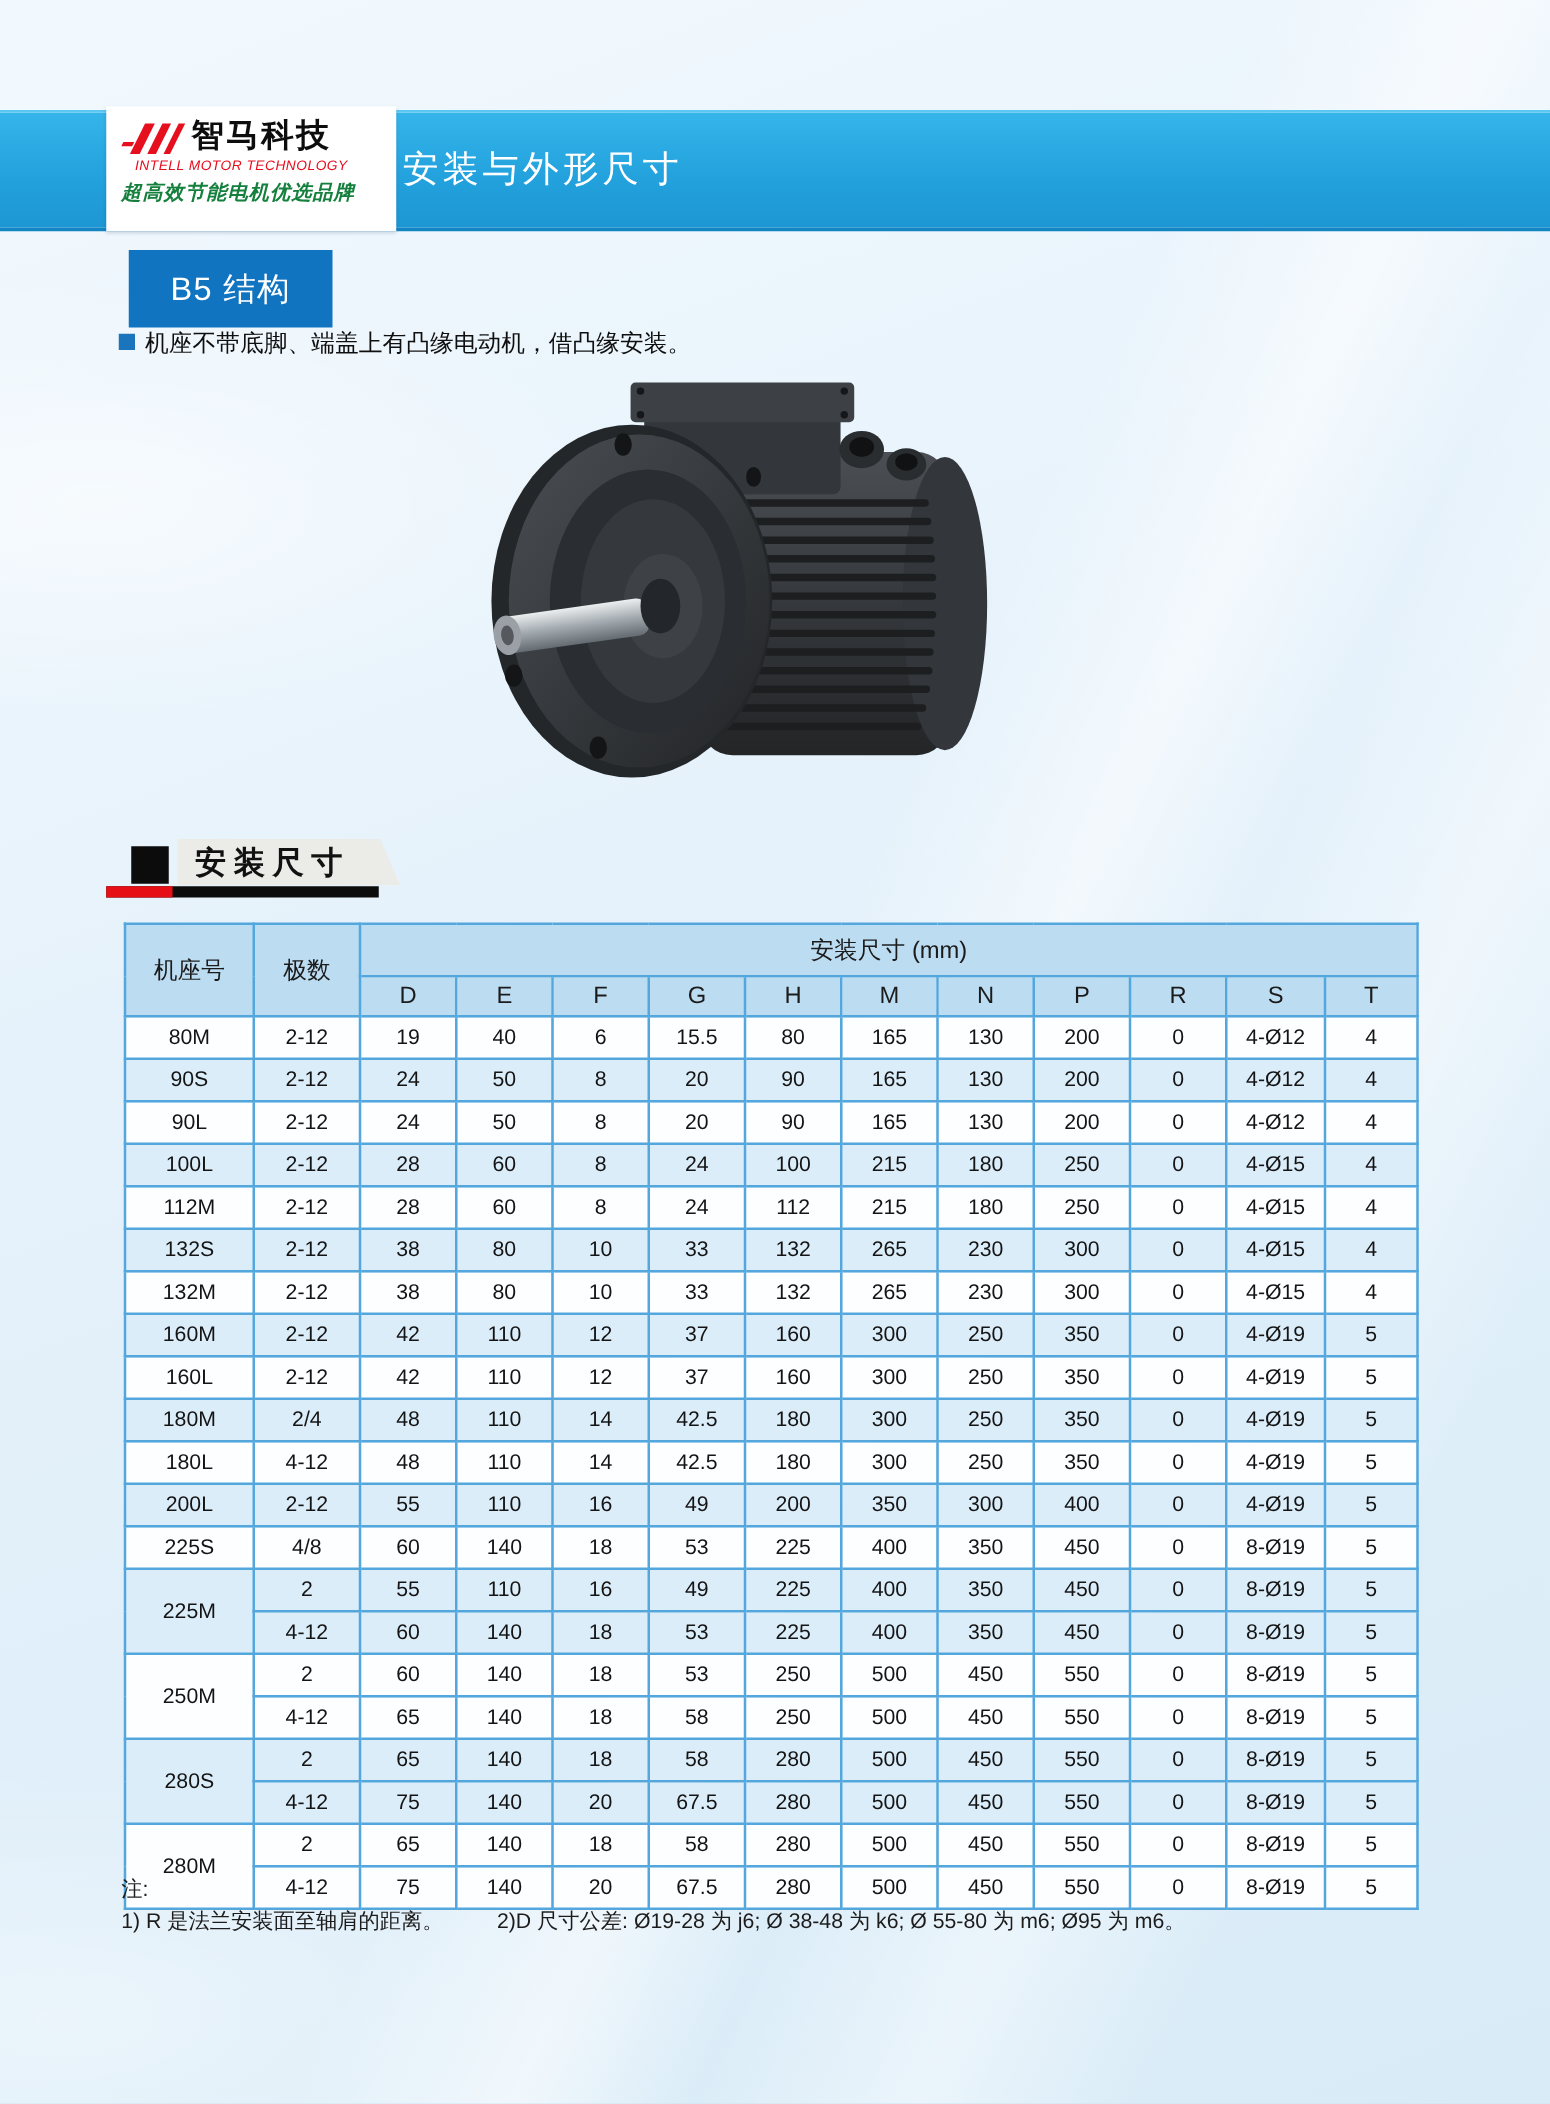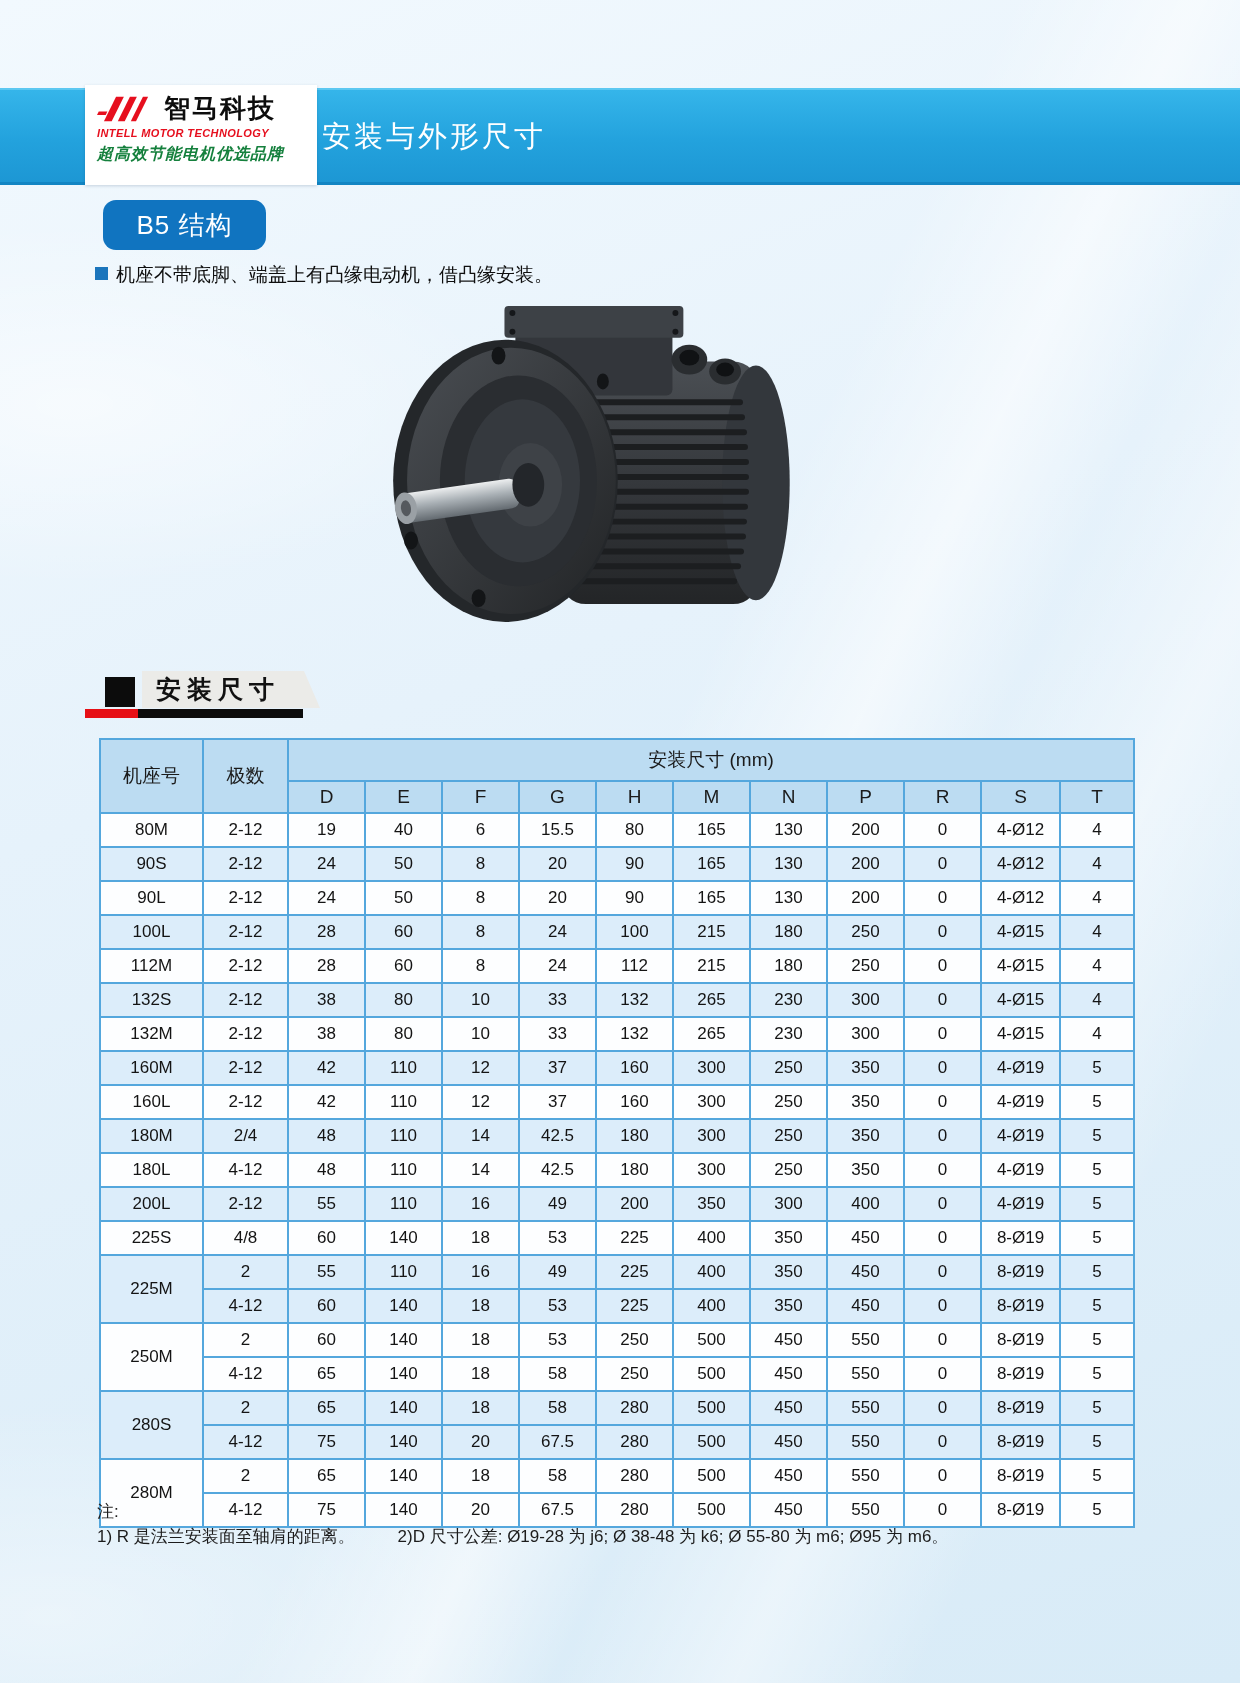--- a/index.html
+++ b/index.html
@@ -23,30 +23,30 @@
   }
   .page-title{
     position:absolute;left:322px;top:0;height:92px;line-height:92px;
     color:#ffffff;font-size:29px;letter-spacing:3px;font-weight:500;
   }
   .logo-box{
     position:absolute;left:85px;top:-5px;width:232px;height:100px;
     background:#ffffff;box-shadow:0 1px 3px rgba(0,40,80,.18);
     padding:6px 10px 0 12px;box-sizing:border-box;
   }
-  .logo-row{display:flex;align-items:center;gap:15px;}
+  .logo-row{display:flex;align-items:flex-end;gap:4px;}
   .logo-glyph{width:52px;height:30px;flex:0 0 auto;}
   .brand-cn{font-size:26px;font-weight:bold;color:#0d0d0d;letter-spacing:2px;white-space:nowrap;}
-  .brand-en{font-size:11px;font-weight:bold;font-style:italic;color:#e60f1e;letter-spacing:.4px;margin-top:1px;white-space:nowrap;}
+  .brand-en{font-size:11px;font-weight:normal;font-style:italic;color:#e60f1e;letter-spacing:.4px;margin-top:1px;white-space:nowrap;margin-left:11px;}
   .tagline{font-size:16px;font-weight:bold;font-style:italic;color:#15803d;letter-spacing:1px;margin-top:5px;white-space:nowrap;}
   
   .b5-badge{
-    position:absolute;left:103px;top:200px;width:163px;height:50px;
+    position:absolute;left:103px;top:200px;width:163px;height:62px;
     background:#1074c0;color:#fff;font-size:26px;letter-spacing:1px;
-    display:flex;align-items:center;justify-content:center;border-radius:13px;
+    display:flex;align-items:center;justify-content:center;
   }
   .desc-line{position:absolute;left:95px;top:262px;display:flex;align-items:flex-start;gap:8px;justify-content:flex-end;}
   .bullet-sq{width:13px;height:13px;background:#1b75bc;margin-top:5px;flex:0 0 auto;}
   .desc-text{font-size:19px;color:#0f0f0f;font-weight:500;}
   
   .motor{position:absolute;left:360px;top:296px;width:440px;height:328px;}
   
   .sec-header{position:absolute;left:85px;top:668px;width:260px;height:54px;}
   .sec-square{position:absolute;left:20px;top:9px;width:30px;height:30px;background:#0c0c0c;}
   .sec-strip{

